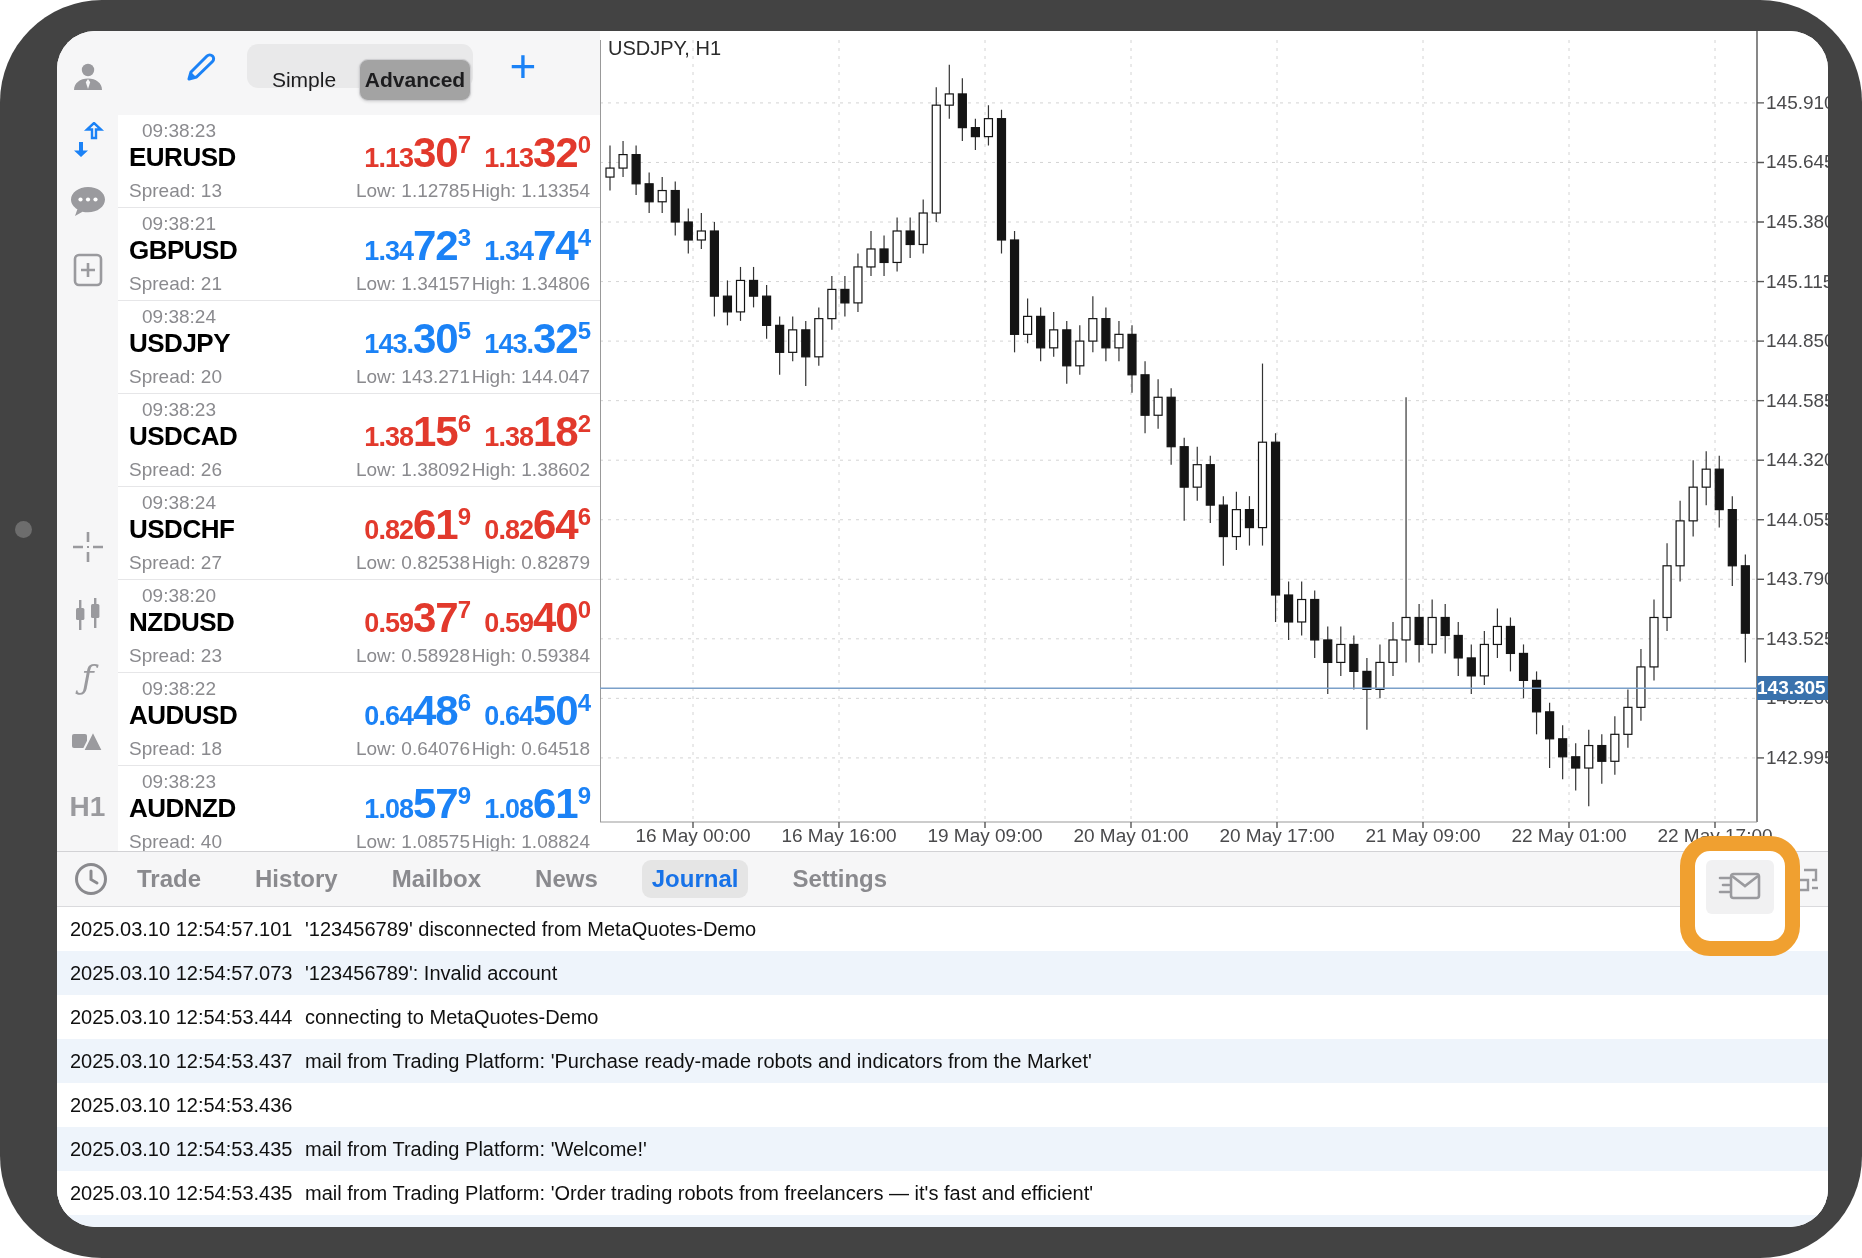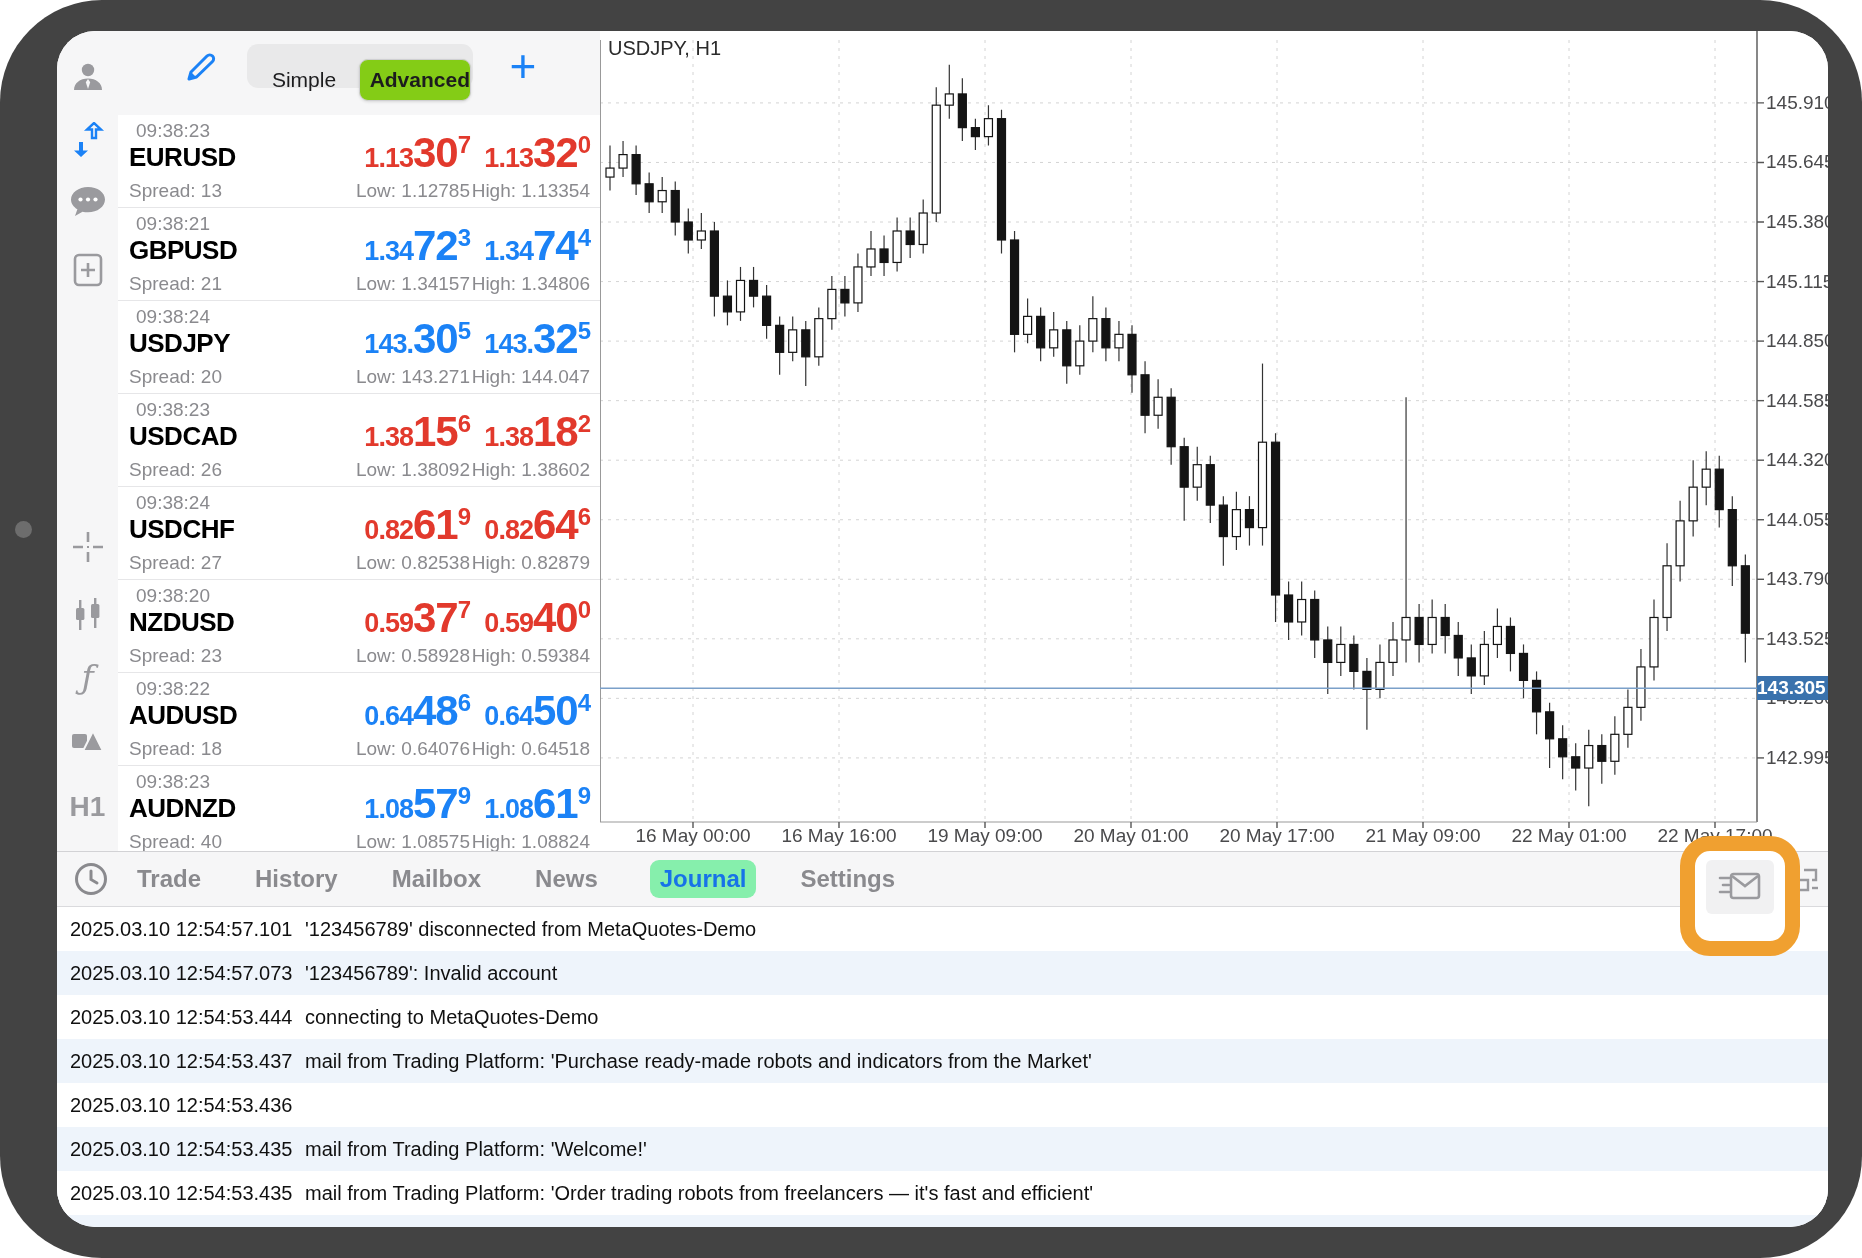--- a/index.html
+++ b/index.html
@@ -14,25 +14,25 @@
   .sb-btn{position:absolute;left:0;width:61px;height:44px;display:flex;align-items:center;justify-content:center;background:none;border:0;padding:0;}
   .sb-label{font-size:28px;font-weight:700;color:#9a9a9e;}
   .fx{font-family:"DejaVu Serif","Liberation Serif",serif;font-style:italic;font-size:33px;color:#9a9a9e;line-height:1;}
 
   
   .quotes{position:absolute;left:61px;top:0;width:482px;height:820px;background:#fff;}
   .q-header{position:absolute;left:0;top:0;width:482px;height:84px;background:#f6f6f7;border-bottom:1px solid #dcdcde;}
   .pencil-btn{position:absolute;left:58px;top:13px;width:48px;height:48px;background:none;border:0;display:flex;align-items:center;justify-content:center;}
   .segmented{position:absolute;left:129px;top:13px;width:226px;height:44px;background:#e9e9ea;border-radius:11px;display:flex;align-items:center;padding:2px;box-sizing:border-box;}
   .seg{flex:1;text-align:center;font-size:21px;color:#1c1c1e;line-height:40px;border-radius:9px;margin-top:28px;}
-  .seg.sel{background:#84cc16;border:1px solid #cfcfd2;box-shadow:0 1px 3px rgba(0,0,0,.12);font-weight:700;text-align:right;}
+  .seg.sel{background:#a3a3a3;border:1px solid #cfcfd2;box-shadow:0 1px 3px rgba(0,0,0,.12);font-weight:700;}
   .plus-btn{position:absolute;left:380px;top:10px;width:50px;height:50px;background:none;border:0;color:#1b82f6;font-size:46px;font-weight:400;line-height:48px;text-align:center;padding:0;}
   .q-list{position:absolute;left:0;top:84px;width:482px;}
   .qrow{position:relative;width:482px;height:92px;border-bottom:1px solid #e6e6e8;background:#fff;}
-  .qtime{position:absolute;left:18px;top:5px;font-size:19px;color:#8a8a8e;}
+  .qtime{position:absolute;left:24px;top:5px;font-size:19px;color:#8a8a8e;}
   .qsym{position:absolute;left:11px;top:27px;font-size:26px;font-weight:700;color:#000;letter-spacing:-.5px;}
   .qspread{position:absolute;left:11px;bottom:5px;font-size:19px;color:#8a8a8e;}
   .qprice{position:absolute;top:14px;display:flex;align-items:baseline;justify-content:flex-end;font-weight:700;letter-spacing:-1px;}
   .qprice.bid{right:130px;}
   .qprice.ask{right:10px;}
   .p-small{font-size:27px;}
   .p-big{font-size:42px;}
   .p-sup{font-size:24px;position:relative;top:-14px;}
   .red{color:#e2392c;} .blue{color:#1b82f6;}
   .qlow{position:absolute;right:130px;bottom:5px;font-size:19px;color:#8a8a8e;}
@@ -44,21 +44,21 @@
   #chartsvg{position:absolute;left:0;top:0;}
   .ylab{position:absolute;font-size:19px;color:#4a4a4c;left:1166px;width:70px;}
   .price-badge{position:absolute;left:1157px;width:71px;height:24px;background:#3a72ad;color:#fff;font-size:19px;line-height:24px;box-sizing:border-box;z-index:4;font-weight:bold;}
   .xlab{position:absolute;top:794px;width:150px;text-align:center;font-size:19px;color:#4a4a4c;}
 
   
   .tabbar{position:absolute;left:0;top:820px;width:1771px;height:56px;background:#f6f6f7;border-top:1px solid #d2d2d5;border-bottom:1px solid #dadadd;box-sizing:border-box;display:flex;align-items:center;}
   .clockwrap{margin-left:14px;width:40px;height:40px;display:flex;align-items:center;justify-content:center;background:none;border:0;padding:0;}
   .tabs{display:flex;align-items:center;margin-left:16px;gap:34px;}
   .tab{font-size:24px;font-weight:700;color:#8a8a8e;background:none;border:0;padding:5px 10px;border-radius:9px;}
-  .tab.active{color:#1772e8;background:#86efac;margin-left:8px;}
+  .tab.active{color:#1772e8;background:#e5e5e5;}
   .win-icon{position:absolute;left:1735px;top:14px;}
 
   
   .annotation{position:absolute;left:1623px;top:805px;width:120px;height:120px;box-sizing:border-box;
     background:#ffffff;border:15px solid #f0a030;border-radius:30px;z-index:6;}
   .mail-btn{position:absolute;left:11px;top:9px;width:68px;height:54px;background:#f1f1f2;border:0;border-radius:6px;display:flex;align-items:center;justify-content:center;}
 
   
   .journal{position:absolute;left:0;top:876px;width:1771px;height:320px;background:#eef4fb;}
   .jrow{display:flex;align-items:center;height:44px;font-size:20px;color:#101010;background:#fff;}

